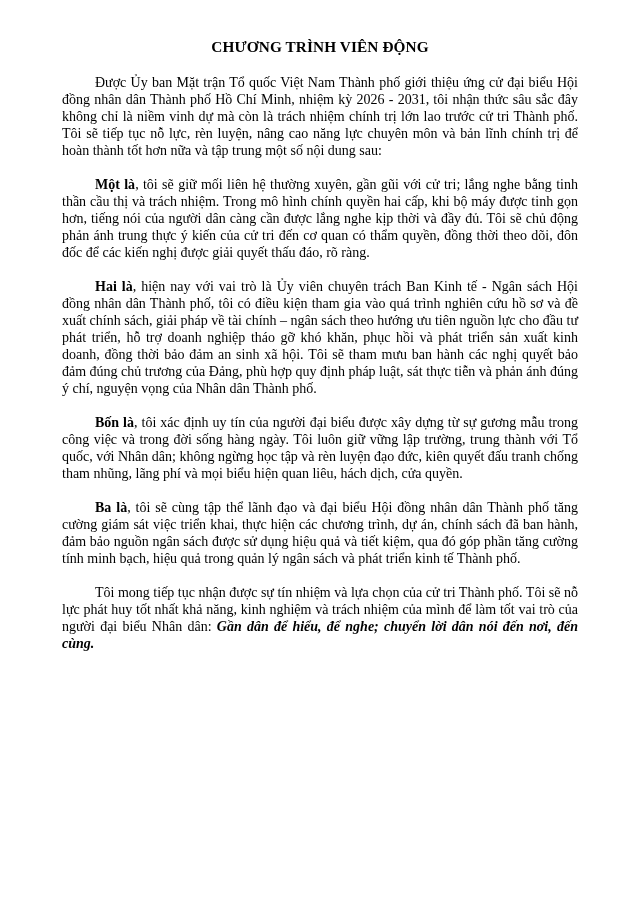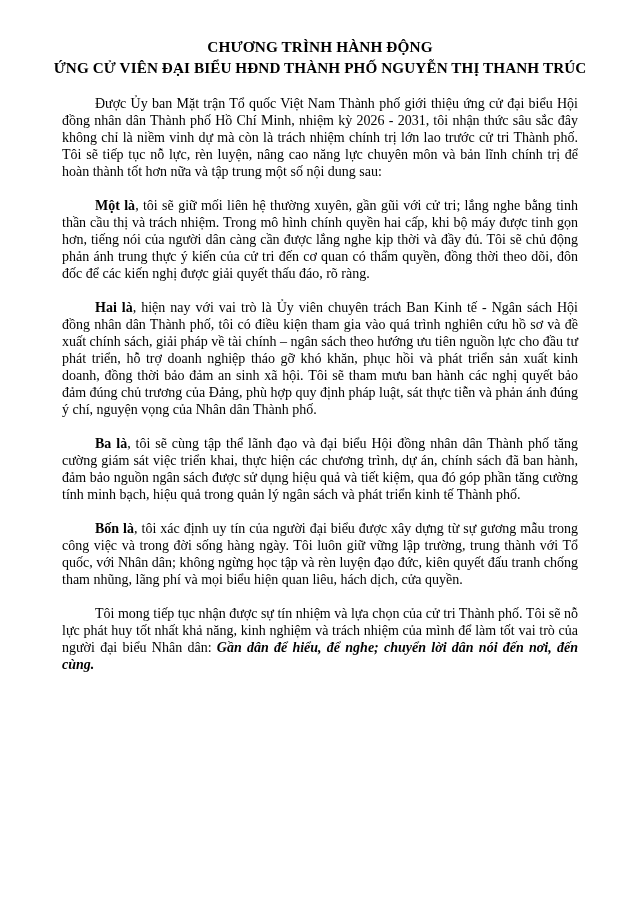--- a/index.html
+++ b/index.html
@@ -61,39 +61,38 @@
     font-weight: bold;
     font-style: italic;
   }
 </style>
 </head>
 <body>
 
 <div class="page">
 
   <h1 class="doc-title">
-    <span class="title-line title-line-1">CHƯƠNG TRÌNH HÀNH ĐỘNG</span>
-    <span class="title-line title-line-2">ỨNG CỬ VIÊN ĐẠI BIỂU HĐND THÀNH PHỐ NGUYỄN THỊ THANH TRÚC</span>
+    <span class="title-line title-line-1">CHƯƠNG TRÌNH VIÊN ĐỘNG</span>
   </h1>
 
   <p class="body-text">Được Ủy ban Mặt trận Tổ quốc Việt Nam Thành phố giới thiệu ứng cử đại biểu Hội đồng nhân dân Thành phố Hồ Chí Minh, nhiệm kỳ 2026 - 2031, tôi nhận thức sâu sắc đây không chỉ là niềm vinh dự mà còn là trách nhiệm chính trị lớn lao trước cử tri Thành phố. Tôi sẽ tiếp tục nỗ lực, rèn luyện, nâng cao năng lực chuyên môn và bản lĩnh chính trị để hoàn thành tốt hơn nữa và tập trung một số nội dung sau:</p>
 
   <p class="body-text">
     <span class="lead">Một là</span><span>, tôi sẽ giữ mối liên hệ thường xuyên, gần gũi với cử tri; lắng nghe bằng tinh thần cầu thị và trách nhiệm. Trong mô hình chính quyền hai cấp, khi bộ máy được tinh gọn hơn, tiếng nói của người dân càng cần được lắng nghe kịp thời và đầy đủ. Tôi sẽ chủ động phản ánh trung thực ý kiến của cử tri đến cơ quan có thẩm quyền, đồng thời theo dõi, đôn đốc để các kiến nghị được giải quyết thấu đáo, rõ ràng.</span>
   </p>
 
   <p class="body-text">
     <span class="lead">Hai là</span><span>, hiện nay với vai trò là Ủy viên chuyên trách Ban Kinh tế - Ngân sách Hội đồng nhân dân Thành phố, tôi có điều kiện tham gia vào quá trình nghiên cứu hồ sơ và đề xuất chính sách, giải pháp về tài chính – ngân sách theo hướng ưu tiên nguồn lực cho đầu tư phát triển, hỗ trợ doanh nghiệp tháo gỡ khó khăn, phục hồi và phát triển sản xuất kinh doanh, đồng thời bảo đảm an sinh xã hội. Tôi sẽ tham mưu ban hành các nghị quyết bảo đảm đúng chủ trương của Đảng, phù hợp quy định pháp luật, sát thực tiễn và phản ánh đúng ý chí, nguyện vọng của Nhân dân Thành phố.</span>
   </p>
 
   <p class="body-text">
-    <span class="lead">Ba là</span><span>, tôi sẽ cùng tập thể lãnh đạo và đại biểu Hội đồng nhân dân Thành phố tăng cường giám sát việc triển khai, thực hiện các chương trình, dự án, chính sách đã ban hành, đảm bảo nguồn ngân sách được sử dụng hiệu quả và tiết kiệm, qua đó góp phần tăng cường tính minh bạch, hiệu quả trong quản lý ngân sách và phát triển kinh tế Thành phố.</span>
+    <span class="lead">Bốn là</span><span>, tôi xác định uy tín của người đại biểu được xây dựng từ sự gương mẫu trong công việc và trong đời sống hàng ngày. Tôi luôn giữ vững lập trường, trung thành với Tổ quốc, với Nhân dân; không ngừng học tập và rèn luyện đạo đức, kiên quyết đấu tranh chống tham nhũng, lãng phí và mọi biểu hiện quan liêu, hách dịch, cửa quyền.</span>
   </p>
 
   <p class="body-text">
-    <span class="lead">Bốn là</span><span>, tôi xác định uy tín của người đại biểu được xây dựng từ sự gương mẫu trong công việc và trong đời sống hàng ngày. Tôi luôn giữ vững lập trường, trung thành với Tổ quốc, với Nhân dân; không ngừng học tập và rèn luyện đạo đức, kiên quyết đấu tranh chống tham nhũng, lãng phí và mọi biểu hiện quan liêu, hách dịch, cửa quyền.</span>
+    <span class="lead">Ba là</span><span>, tôi sẽ cùng tập thể lãnh đạo và đại biểu Hội đồng nhân dân Thành phố tăng cường giám sát việc triển khai, thực hiện các chương trình, dự án, chính sách đã ban hành, đảm bảo nguồn ngân sách được sử dụng hiệu quả và tiết kiệm, qua đó góp phần tăng cường tính minh bạch, hiệu quả trong quản lý ngân sách và phát triển kinh tế Thành phố.</span>
   </p>
 
   <p class="body-text">
     <span>Tôi mong tiếp tục nhận được sự tín nhiệm và lựa chọn của cử tri Thành phố. Tôi sẽ nỗ lực phát huy tốt nhất khả năng, kinh nghiệm và trách nhiệm của mình để làm tốt vai trò của người đại biểu Nhân dân: </span><span class="quote">Gần dân để hiểu, để nghe; chuyển lời dân nói đến nơi, đến cùng.</span>
   </p>
 
 </div>
 
 </body></html>

